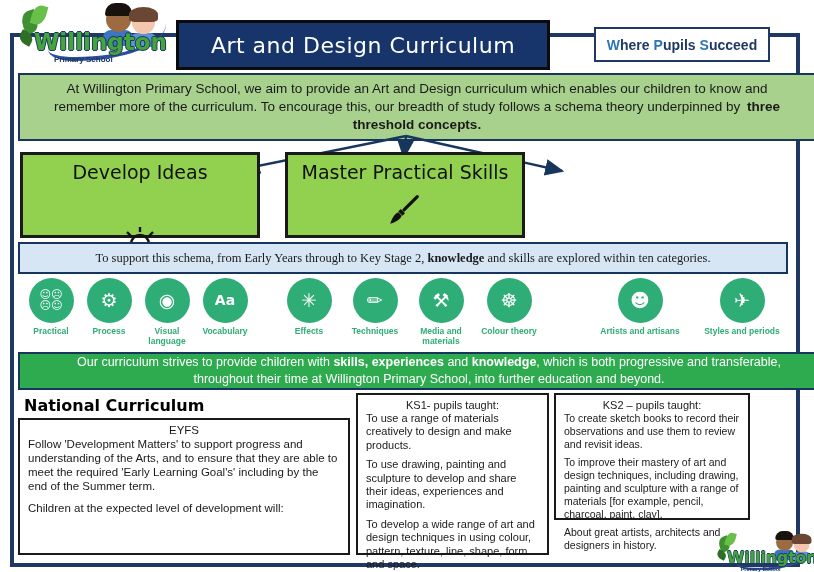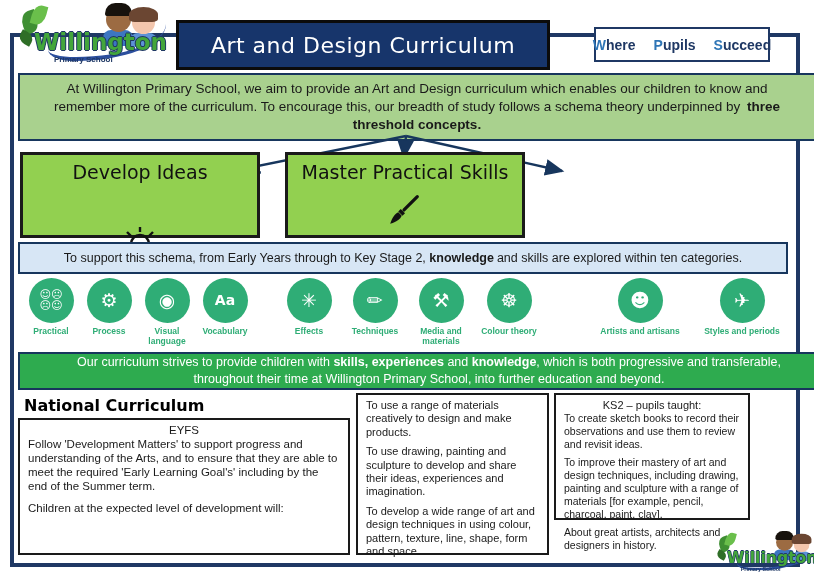--- a/index.html
+++ b/index.html
@@ -6,21 +6,21 @@
   .page{position:relative;width:814px;height:572px;background:#ffffff;overflow:hidden;
         font-family:"Liberation Sans",sans-serif;color:#1a1a1a;}
   .page-border{position:absolute;left:10px;top:33px;width:782px;height:526px;
         border:4px solid #1f3864;background:transparent;}
 
   
   .title-bar{position:absolute;left:176px;top:20px;width:368px;height:44px;
         background:#17356b;border:3px solid #0b0b0b;display:flex;align-items:center;justify-content:center;}
   .title-bar span{color:#ffffff;font-family:"DejaVu Sans",sans-serif;font-size:22px;font-weight:500;letter-spacing:.5px;}
   .motto-box{position:absolute;left:594px;top:27px;width:172px;height:31px;background:#ffffff;
-        border:2px solid #1f3864;display:flex;align-items:center;justify-content:center;gap:18px;}
+        border:2px solid #1f3864;display:flex;align-items:center;justify-content:center;gap:4px;}
   .motto-word{display:inline-block;color:#1f3864;font-weight:bold;font-size:14px;}
   .motto-word::first-letter{color:#2e75b6;}
 
   
   .logo{position:absolute;width:155px;height:64px;}
   .logo-header{left:20px;top:5px;}
   .logo-footer{left:668px;top:512px;transform:scale(.68);transform-origin:bottom right;}
   .leaf{position:absolute;background:#4ca63c;border-radius:60% 0 60% 0;}
   .leaf1{left:2px;top:6px;width:16px;height:22px;transform:rotate(-20deg);background:#3f8f33;}
   .leaf2{left:12px;top:0px;width:14px;height:20px;transform:rotate(15deg);background:#6abf4b;}
@@ -54,21 +54,21 @@
         display:flex;flex-direction:column;align-items:center;}
   .concept-1{left:20px;width:234px;gap:44px;}
   .concept-2{left:285px;width:234px;}
   .concept-3{left:549px;width:236px;}
   .concept-label{font-size:19px;color:#111111;margin-top:6px;font-family:"DejaVu Sans",sans-serif;}
   .concept-icon{flex:1;display:flex;align-items:center;justify-content:center;}
 
   
   .schema-banner{position:absolute;left:18px;top:242px;width:766px;height:28px;background:#d7e6f5;
         border:2px solid #17365d;display:flex;align-items:center;justify-content:center;
-        font-size:12.5px;text-align:center;}
+        font-size:12.5px;text-align:center;font-family:Liberation Serif, serif;}
   .schema-banner b{margin:0 3px 0 0;}
 
   
   .categories{position:absolute;left:22px;top:278px;width:766px;height:72px;display:flex;align-items:flex-start;}
   .cat{display:flex;flex-direction:column;align-items:center;width:58px;}
   .cat-wide{width:92px;}
   .cat-circle{width:45px;height:45px;border-radius:50%;background:#2fad76;display:flex;
         align-items:center;justify-content:center;}
   .cat-glyph{color:#ffffff;font-size:19px;line-height:.95;white-space:pre-line;text-align:center;
         font-family:"DejaVu Sans",sans-serif;}
@@ -257,20 +257,21 @@
   <div class="nc-heading">National Curriculum</div>
 
   <div class="nc-box eyfs">
     <div class="nc-title">EYFS</div>
     <p>Follow 'Development Matters' to support progress and understanding of the Arts, and to ensure that they are able to meet the required 'Early Learning Goal's' including by the end of the Summer term.</p>
     <p>Children at the expected level of development will:</p>
 
   </div>
 
   <div class="nc-box ks1">
+    <div class="nc-title">KS1- pupils taught:</div>
     <p>To use a range of materials creatively to design and make products.</p>
     <p>To use drawing, painting and sculpture to develop and share their ideas, experiences and imagination.</p>
     <p>To develop a wide range of art and design techniques in using colour, pattern, texture, line, shape, form and space.</p>
 
   </div>
 
   <div class="nc-box ks2">
     <div class="nc-title">KS2 – pupils taught:</div>
     <p>To create sketch books to record their observations and use them to review and revisit ideas.</p>
     <p>To improve their mastery of art and design techniques, including drawing, painting and sculpture with a range of materials [for example, pencil, charcoal, paint, clay].</p>

